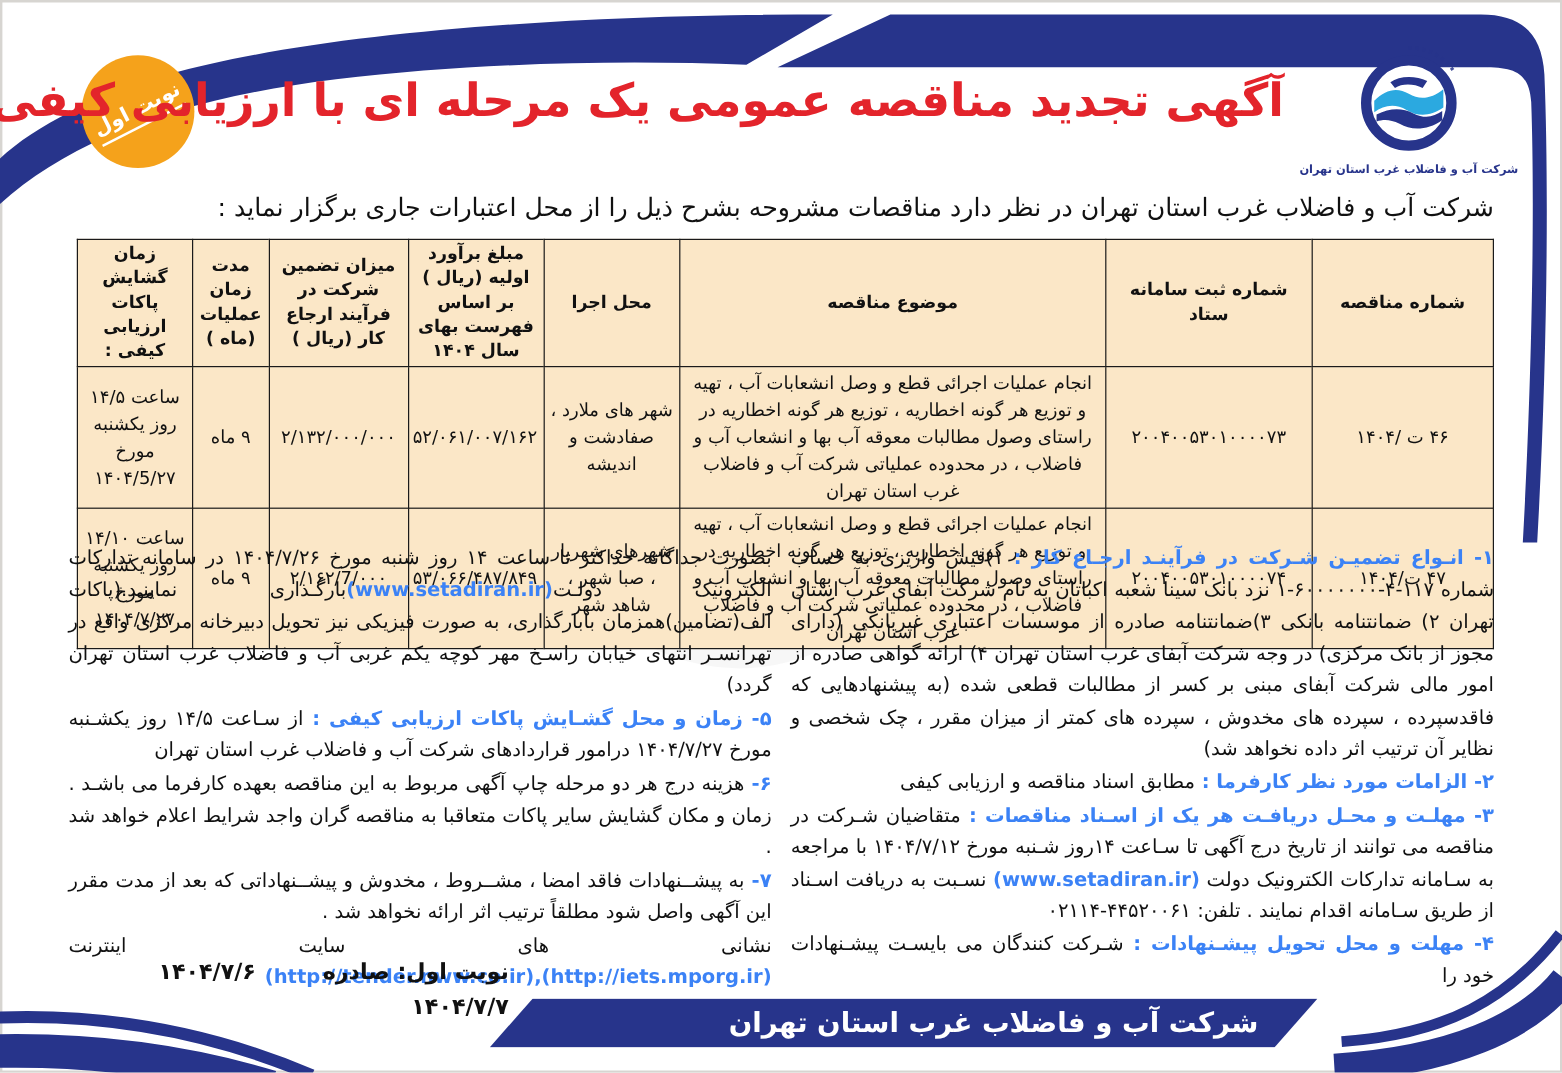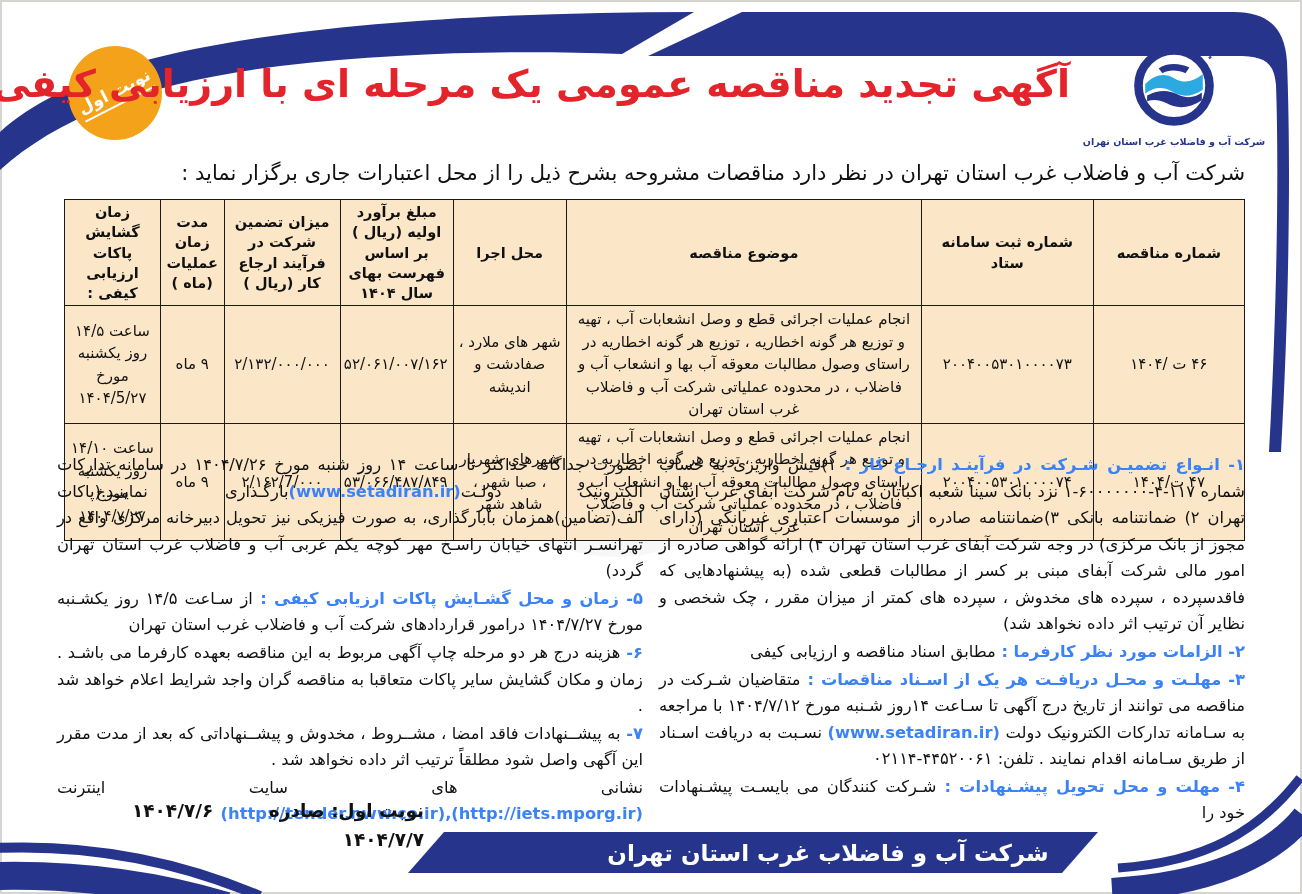--- a/index.html
+++ b/index.html
@@ -158,21 +158,21 @@
     <div class="ncol">
       <p><span class="red-strong">۱- انـواع تضمیـن شـرکت در فرآینـد ارجـاع کار : </span><span>۱)فیش واریزی به حساب شماره </span><span class="ltr">۱-۶۰۰۰۰۰۰۰-۴-۱۱۷</span><span> نزد بانک سینا شعبه اکباتان به نام شرکت آبفای غرب استان تهران ۲) ضمانتنامه بانکی ۳)ضمانتنامه صادره از موسسات اعتباری غیربانکی (دارای مجوز از بانک مرکزی) در وجه شرکت آبفای غرب استان تهران ۴) ارائه گواهی صادره از امور مالی شرکت آبفای مبنی بر کسر از مطالبات قطعی شده (به پیشنهادهایی که فاقدسپرده ، سپرده های مخدوش ، سپرده های کمتر از میزان مقرر ، چک شخصی و نظایر آن ترتیب اثر داده نخواهد شد)</span></p>
       <p><span class="red-strong">۲- الزامات مورد نظر کارفرما : </span><span>مطابق اسناد مناقصه و ارزیابی کیفی</span></p>
       <p><span class="red-strong">۳- مهلـت و محـل دریافـت هر یک از اسـناد مناقصات : </span><span>متقاضیان شـرکت در مناقصه می توانند از تاریخ درج آگهی تا سـاعت ۱۴روز شـنبه مورخ ۱۴۰۴/۷/۱۲ با مراجعه به سـامانه تدارکات الکترونیک دولت </span><span class="red-strong ltr">(www.setadiran.ir)</span><span> نسـبت به دریافت اسـناد از طریق سـامانه اقدام نمایند . تلفن: </span><span class="ltr">۰۲۱۱۴-۴۴۵۲۰۰۶۱</span></p>
       <p><span class="red-strong">۴- مهلت و محل تحویل پیشـنهادات : </span><span>شـرکت کنندگان می بایسـت پیشـنهادات خود را</span></p>
     </div>
     <div class="ncol">
       <p><span>بصورت جداگانه حداکثر تا ساعت ۱۴ روز شنبه مورخ ۱۴۰۴/۷/۲۶ در سامانه تدارکات الکترونیک دولـت</span><span class="red-strong ltr">(www.setadiran.ir)</span><span>بارگـذاری نماینـد.(پاکات الف(تضامین)همزمان بابارگذاری، به صورت فیزیکی نیز تحویل دبیرخانه مرکزی واقع در تهرانسـر انتهای خیابان راسـخ مهر کوچه یکم غربی آب و فاضلاب غرب استان تهران گردد)</span></p>
       <p><span class="red-strong">۵- زمان و محل گشـایش پاکات ارزیابی کیفی : </span><span>از سـاعت ۱۴/۵ روز یکشـنبه مورخ ۱۴۰۴/۷/۲۷ درامور قراردادهای شرکت آب و فاضلاب غرب استان تهران</span></p>
       <p><span class="red-strong">۶- </span><span>هزینه درج هر دو مرحله چاپ آگهی مربوط به این مناقصه بعهده کارفرما می باشـد . زمان و مکان گشایش سایر پاکات متعاقبا به مناقصه گران واجد شرایط  اعلام خواهد شد .</span></p>
-      <p><span class="red-strong">۷- </span><span>به پیشــنهادات فاقد امضا ، مشــروط ، مخدوش و پیشــنهاداتی که بعد از مدت مقرر این آگهی واصل شود مطلقاً ترتیب اثر داده نخواهد شد .</span></p>
+      <p><span class="red-strong">۷- </span><span>به پیشــنهادات فاقد امضا ، مشــروط ، مخدوش و پیشــنهاداتی که بعد از مدت مقرر این آگهی واصل شود مطلقاً ترتیب اثر ارائه نخواهد شد .</span></p>
       <p><span>نشانی های سایت اینترنت </span><span class="red-strong ltr">(http://tender.nww.co.ir),(http://iets.mporg.ir)</span></p>
     </div>
   </div>
 
   <div class="pub-dates">
     <div class="row">
       <span>نوبت اول: صادره</span>
       <span>۱۴۰۴/۷/۶</span>
     </div>
     <div class="row">

